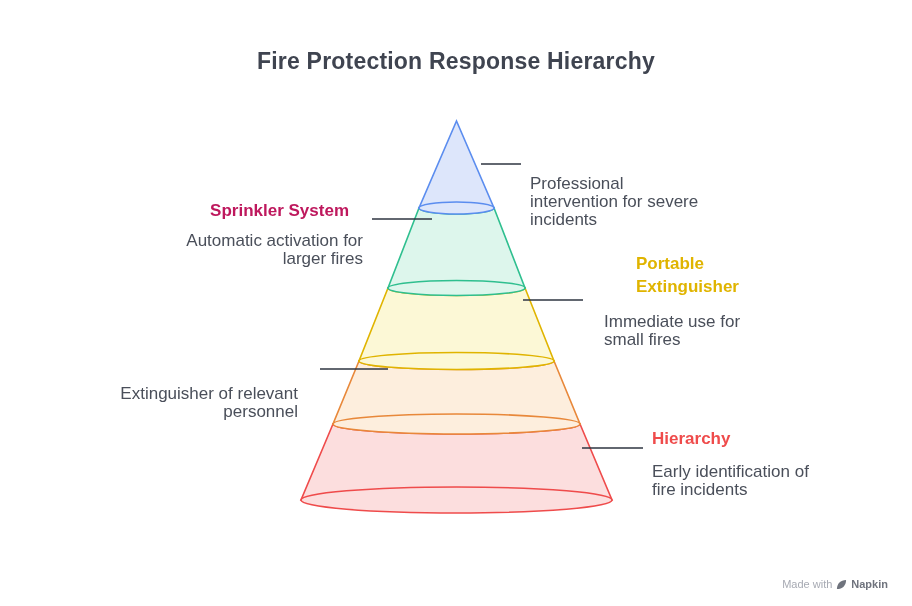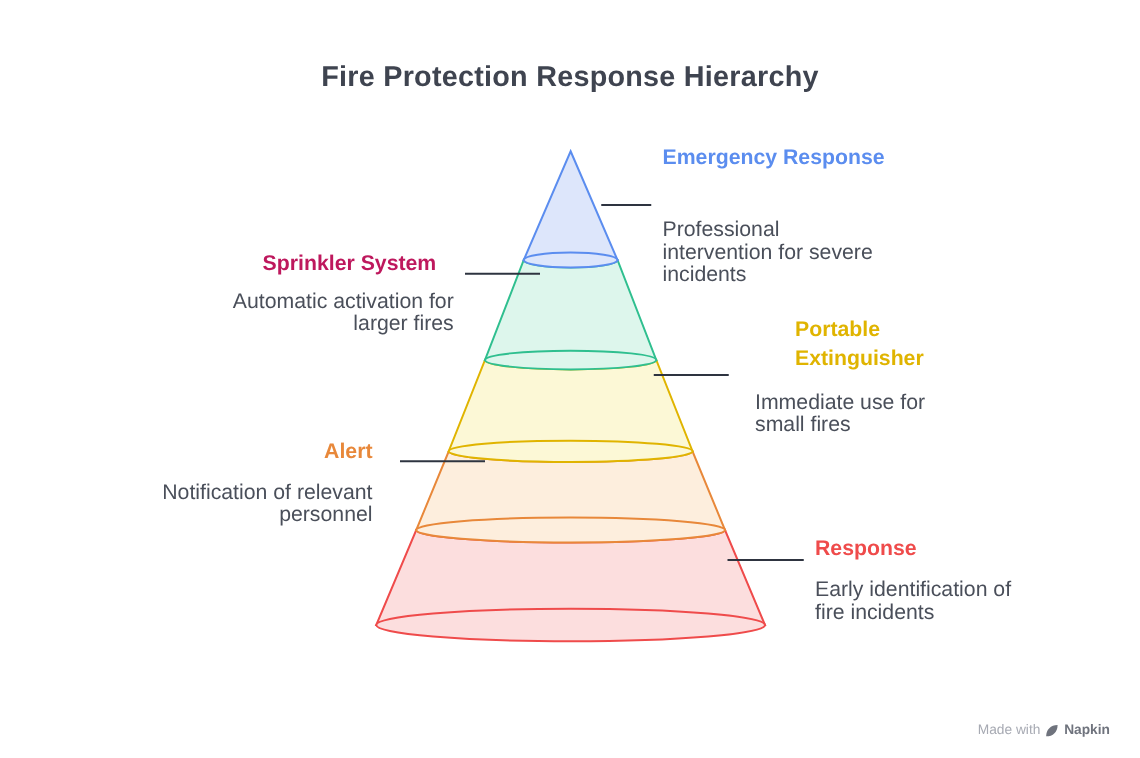--- a/index.html
+++ b/index.html
@@ -110,33 +110,31 @@
       <ellipse cx="456.5" cy="208" rx="37.5" ry="6" fill="#dde6fb" stroke="#5b8def" stroke-width="1.6"></ellipse>
     </g>
 
     <line x1="481" y1="164" x2="521" y2="164" stroke="#2e3440" stroke-width="1.5"></line>
     <line x1="432" y1="219" x2="372" y2="219" stroke="#2e3440" stroke-width="1.5"></line>
     <line x1="523" y1="300" x2="583" y2="300" stroke="#2e3440" stroke-width="1.5"></line>
     <line x1="388" y1="369" x2="320" y2="369" stroke="#2e3440" stroke-width="1.5"></line>
     <line x1="582" y1="448" x2="643" y2="448" stroke="#2e3440" stroke-width="1.5"></line>
   </svg>
 
-  <div class="lbl right" style="left:530px; top:114px; width:200px; color:#5b8def;">Emergency Response</div>
   <div class="desc right" style="left:530px; top:175px; width:185px;">Professional intervention for severe incidents</div>
 
   <div class="lbl leftal" style="left:136px; top:199px; width:213px; color:#be185d;">Sprinkler System</div>
   <div class="desc leftal" style="left:165px; top:232px; width:198px;text-align:right;">Automatic activation for larger fires</div>
 
   <div class="lbl right" style="left:592px; top:252px; width:175px; color:#e0b400;margin-left:44px;">Portable Extinguisher</div>
   <div class="desc right" style="left:604px; top:313px; width:170px;">Immediate use for small fires</div>
 
-  <div class="lbl leftal" style="left:100px; top:349px; width:198px; color:#e8883a;">Alert</div>
-  <div class="desc leftal" style="left:118px; top:385px; width:180px;">Notification of relevant personnel</div>
+  <div class="desc leftal" style="left:118px; top:385px; width:180px;">Extinguisher of relevant personnel</div>
 
-  <div class="lbl right" style="left:652px; top:427px; width:200px; color:#ef4b4b;">Response</div>
+  <div class="lbl right" style="left:652px; top:427px; width:200px; color:#ef4b4b;">Hierarchy</div>
   <div class="desc right" style="left:652px; top:463px; width:180px;">Early identification of fire incidents</div>
 
   <div id="watermark">
     <span>Made with</span>
     <span class="leaf-icon">
       <svg viewBox="0 0 12 12" width="11" height="11">
         <path d="M1 11 C1 5 5 1 11 1 C11 7 7 11 1 11 Z" fill="#6f737d"></path>
       </svg>
     </span>
     <span class="brand">Napkin</span>

